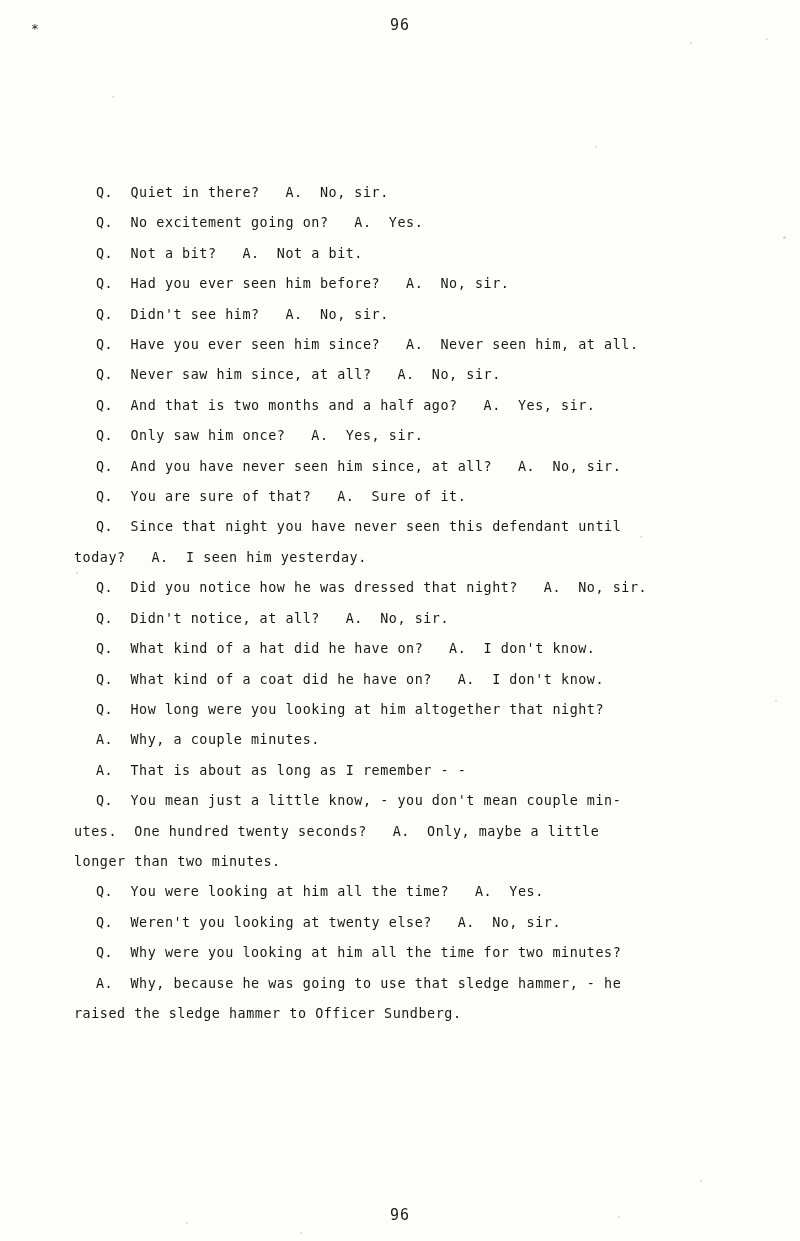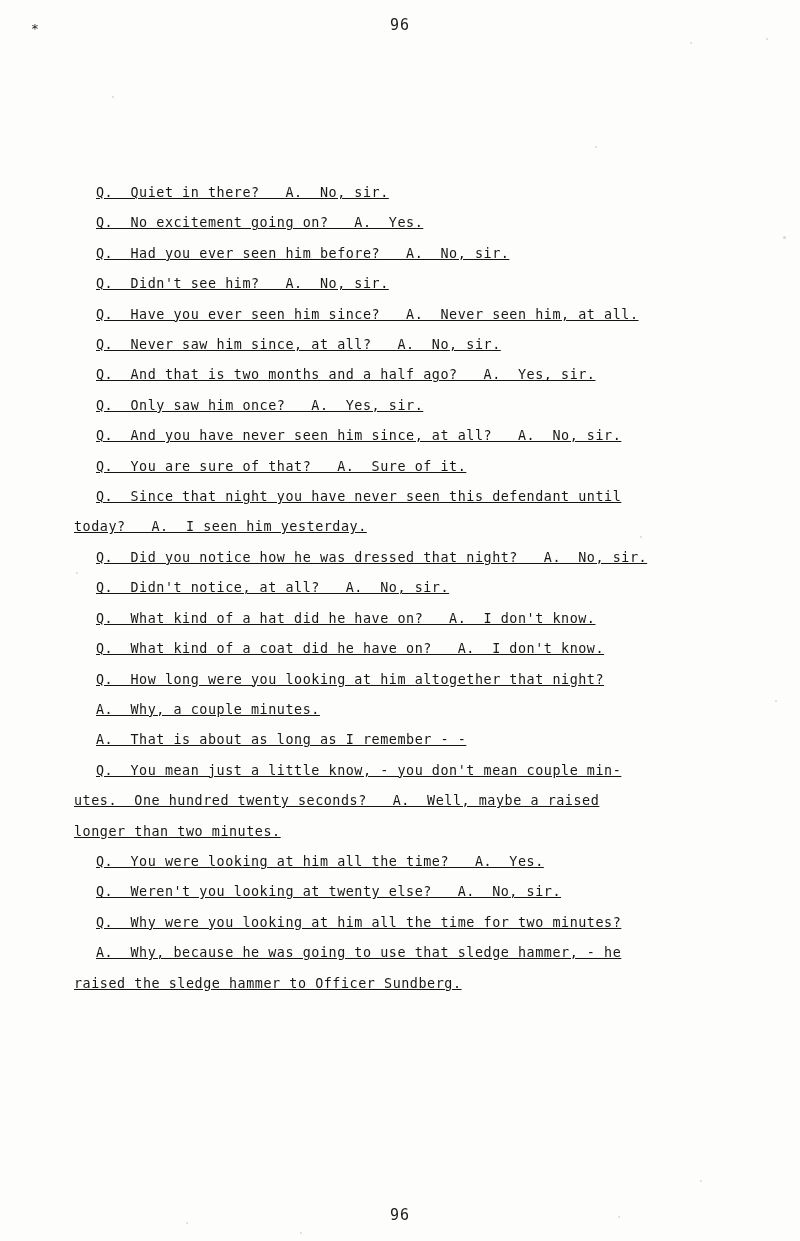--- a/index.html
+++ b/index.html
@@ -61,21 +61,20 @@
     font-size: 15px;
     letter-spacing: 1px;
     color: #1a1a1a;
   }
 
   .transcript {
     position: absolute;
     top: 178px;
     left: 74px;
     width: 712px;
-    text-decoration: underline;
   }
 
   .line {
     font-size: 13.4px;
     line-height: 30.4px;
     letter-spacing: 0.55px;
     white-space: pre;
     color: #171717;
   }
   .line.indent {
@@ -90,39 +89,40 @@
 
 <div class="page">
 
   <div class="corner-mark">*</div>
 
   <div class="page-number-top">96</div>
 
   <div class="transcript">
       <div class="line indent">Q.  Quiet in there?   A.  No, sir.</div>
       <div class="line indent">Q.  No excitement going on?   A.  Yes.</div>
+      <div class="line indent">Q.  Not a bit?   A.  Not a bit.</div>
       <div class="line indent">Q.  Had you ever seen him before?   A.  No, sir.</div>
       <div class="line indent">Q.  Didn't see him?   A.  No, sir.</div>
       <div class="line indent">Q.  Have you ever seen him since?   A.  Never seen him, at all.</div>
       <div class="line indent">Q.  Never saw him since, at all?   A.  No, sir.</div>
       <div class="line indent">Q.  And that is two months and a half ago?   A.  Yes, sir.</div>
       <div class="line indent">Q.  Only saw him once?   A.  Yes, sir.</div>
       <div class="line indent">Q.  And you have never seen him since, at all?   A.  No, sir.</div>
       <div class="line indent">Q.  You are sure of that?   A.  Sure of it.</div>
       <div class="line indent">Q.  Since that night you have never seen this defendant until</div>
       <div class="line hang">today?   A.  I seen him yesterday.</div>
       <div class="line indent">Q.  Did you notice how he was dressed that night?   A.  No, sir.</div>
       <div class="line indent">Q.  Didn't notice, at all?   A.  No, sir.</div>
       <div class="line indent">Q.  What kind of a hat did he have on?   A.  I don't know.</div>
       <div class="line indent">Q.  What kind of a coat did he have on?   A.  I don't know.</div>
       <div class="line indent">Q.  How long were you looking at him altogether that night?</div>
       <div class="line indent">A.  Why, a couple minutes.</div>
       <div class="line indent">A.  That is about as long as I remember - -</div>
       <div class="line indent">Q.  You mean just a little know, - you don't mean couple min-</div>
-      <div class="line hang">utes.  One hundred twenty seconds?   A.  Well, maybe a raised</div>
+      <div class="line hang">utes.  One hundred twenty seconds?   A.  Only, maybe a little</div>
       <div class="line hang">longer than two minutes.</div>
       <div class="line indent">Q.  You were looking at him all the time?   A.  Yes.</div>
       <div class="line indent">Q.  Weren't you looking at twenty else?   A.  No, sir.</div>
       <div class="line indent">Q.  Why were you looking at him all the time for two minutes?</div>
       <div class="line indent">A.  Why, because he was going to use that sledge hammer, - he</div>
       <div class="line hang">raised the sledge hammer to Officer Sundberg.</div>
     </div>
 
   <div class="page-number-bottom">96</div>
 

